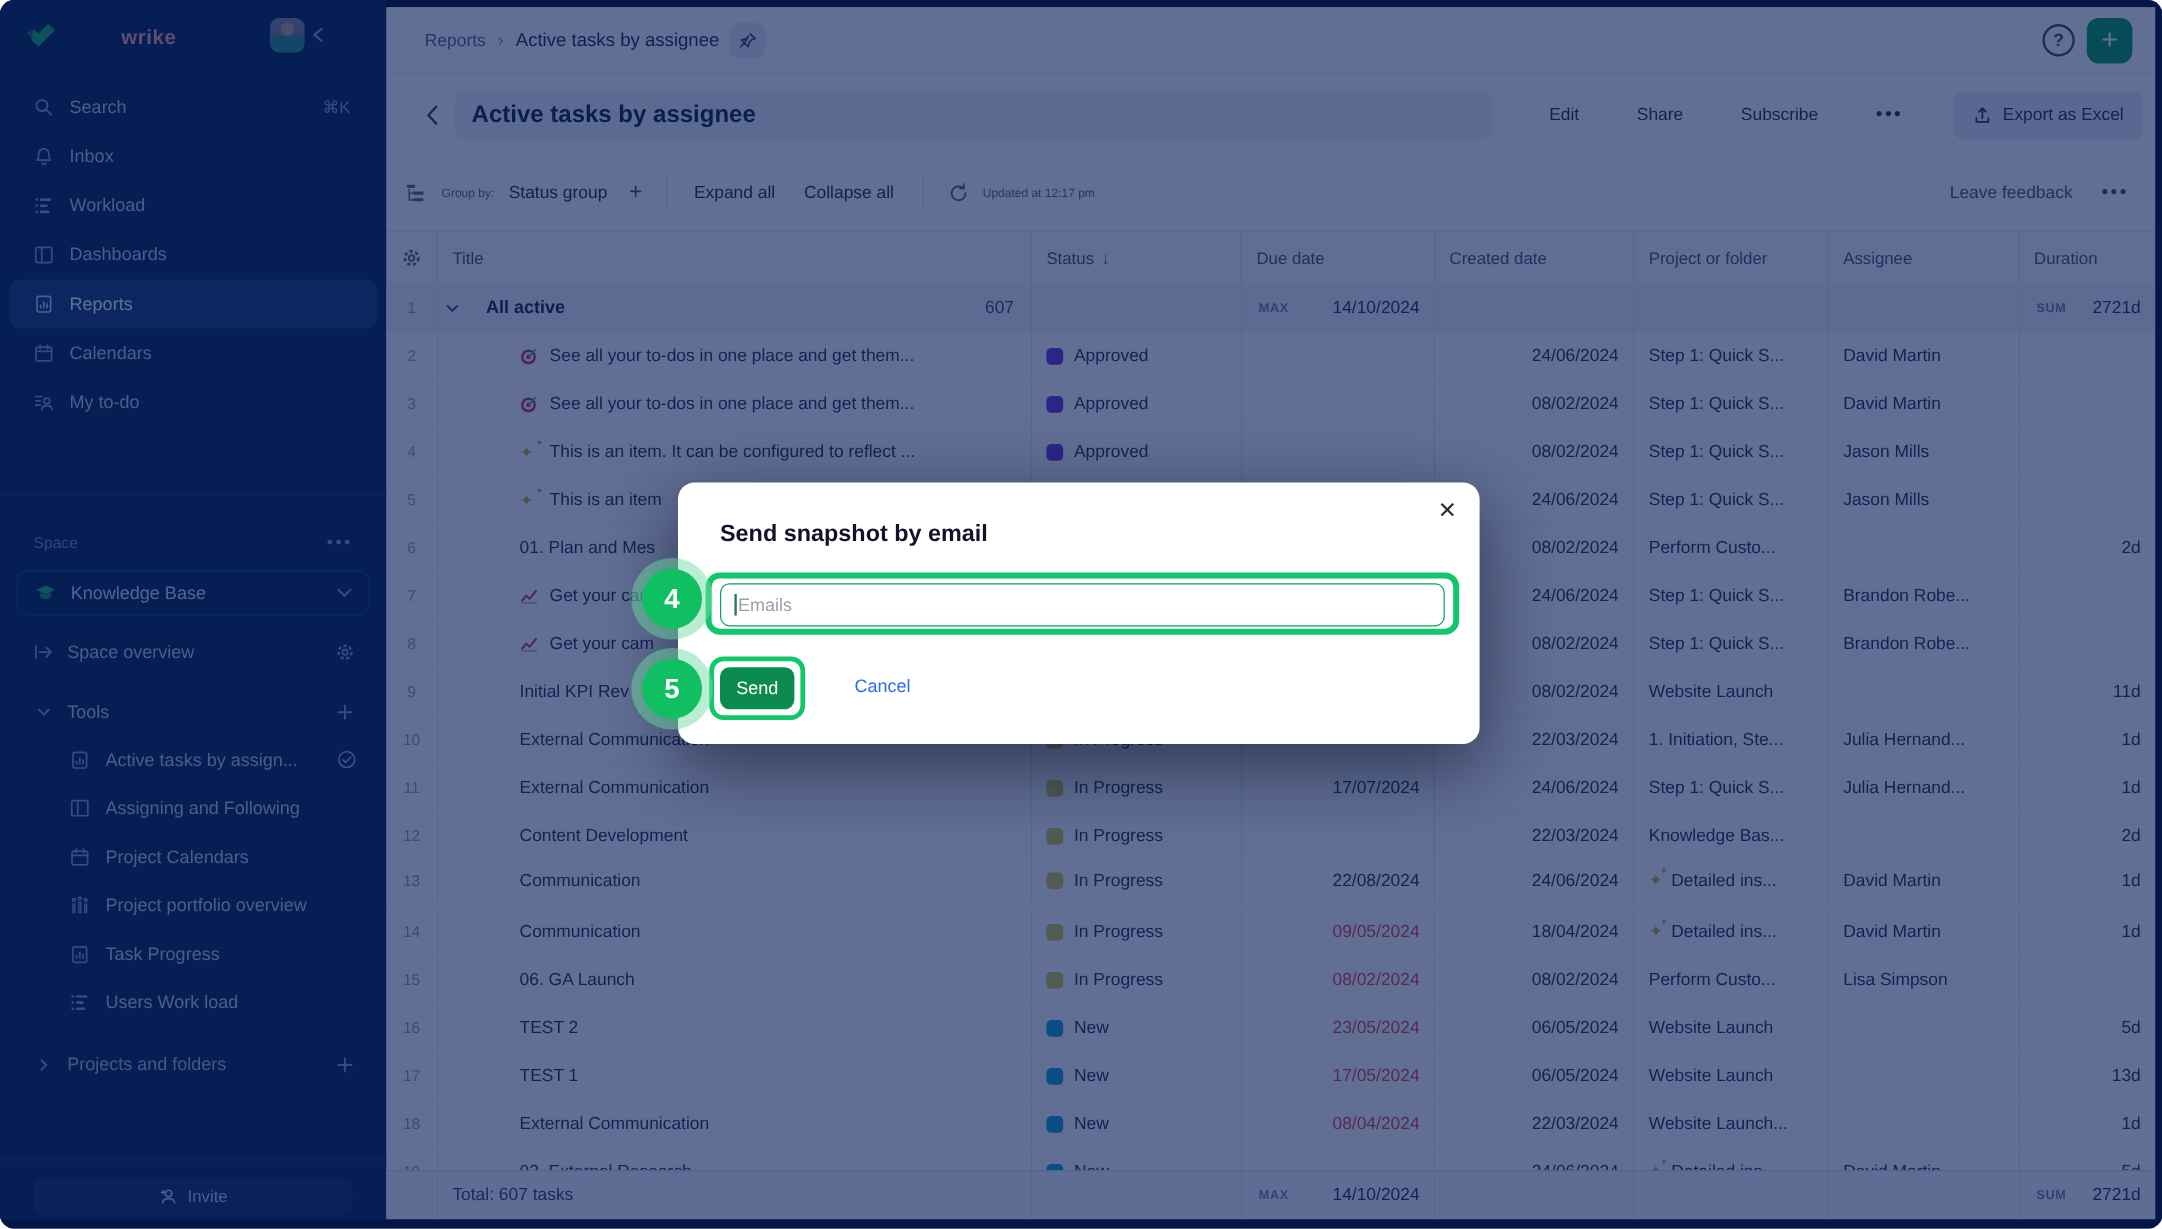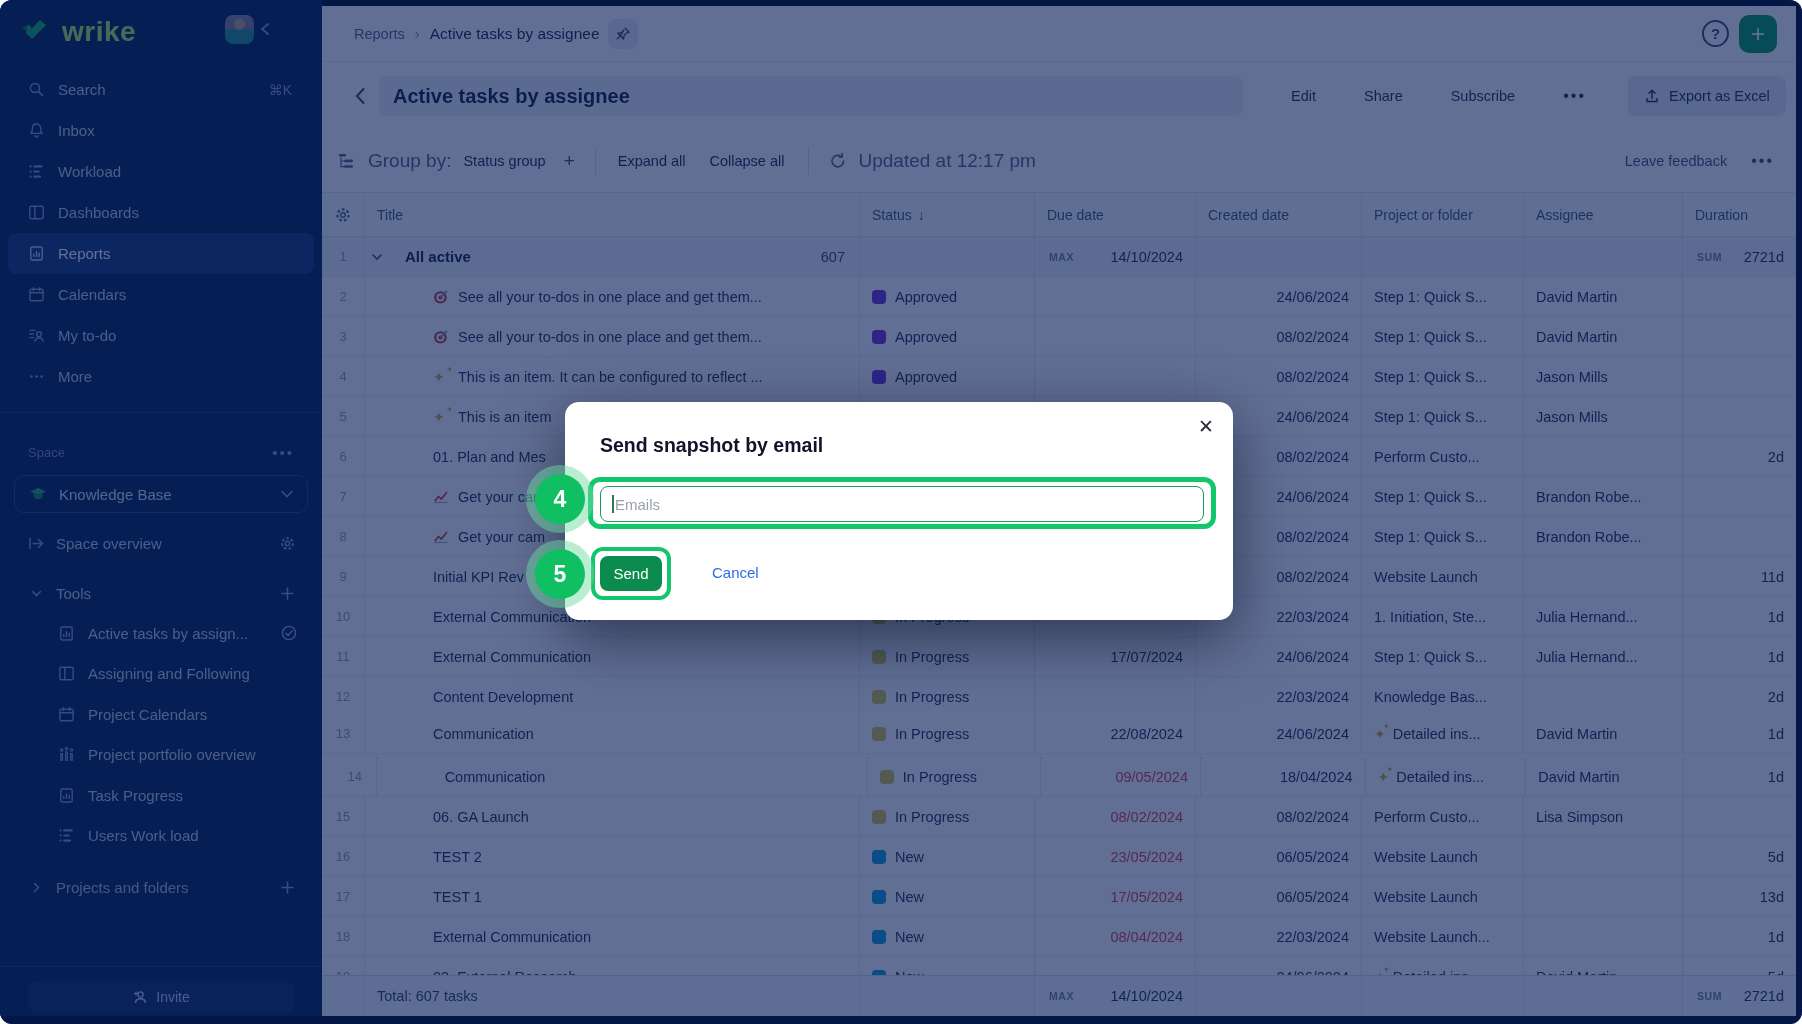--- a/index.html
+++ b/index.html
@@ -3,21 +3,21 @@
 <meta charset="utf-8">
 <style>
   html,body{margin:0;padding:0;background:#fff;font-family:"Liberation Sans","DejaVu Sans",sans-serif;}
   *{box-sizing:border-box;}
   .app{position:relative;width:1802px;height:1024px;background:#0a1733;border-radius:12px;overflow:hidden;}
 
   
   .sidebar{position:absolute;left:0;top:0;width:322px;height:1016px;background:#0e2a57;color:#c6d1e4;}
   .sb-top{position:absolute;left:0;top:12px;width:322px;height:40px;display:flex;align-items:center;}
   .logo{display:flex;align-items:center;margin-left:20px;gap:8px;}
-  .logo-text{font-size:28px;font-weight:bold;color:#bef264;letter-spacing:.5px;}
+  .logo-text{font-size:17px;font-weight:bold;color:#fca5a5;letter-spacing:.5px;margin-left:39px;}
   .avatar{position:absolute;left:225px;top:3px;width:29px;height:29px;border-radius:8px;
     background:radial-gradient(circle at 50% 32%, #c9a689 0 5px, rgba(0,0,0,0) 6px),
                linear-gradient(180deg,#8d8fa0 0%,#7d8294 52%,#2e9a8f 52%);}
   .collapse{position:absolute;left:252px;top:4px;width:26px;height:26px;display:flex;align-items:center;justify-content:center;color:#8fa3c7;}
   .nav{position:absolute;left:0;top:69px;width:322px;}
   .nav-item{position:relative;height:41px;display:flex;align-items:center;padding-left:28px;font-size:15px;color:#c6d1e4;cursor:pointer;}
   .nav-item .ic{width:17px;height:17px;margin-right:13px;color:#8fa3c7;flex:0 0 17px;}
   .nav-item.sel{background:#1e4079;border-radius:8px;margin:0 8px;padding-left:20px;color:#fff;}
   .nav-item.sel .ic{color:#c6d4ea;}
   .shortcut{margin-left:auto;margin-right:30px;color:#8fa3c7;font-size:14px;}
@@ -51,21 +51,21 @@
   .title-field{margin-left:7px;width:864px;height:40px;background:#eef1f6;border-radius:8px;display:flex;align-items:center;padding-left:14px;}
   .report-title{font-size:20px;font-weight:bold;color:#1b2a47;}
   .hdr-actions{display:flex;align-items:center;margin-left:48px;gap:16px;}
   .hdr-link{font-size:14.5px;color:#2b3a55;margin-right:32px;cursor:pointer;}
   .hdr-dots{color:#2b3a55;font-size:16px;letter-spacing:2px;margin-right:26px;cursor:pointer;}
   .export-btn{height:40px;background:#e9edf4;border-radius:8px;display:flex;align-items:center;padding:0 16px;gap:9px;font-size:14.5px;color:#2b3a55;cursor:pointer;}
   .export-btn .ic{width:16px;height:16px;color:#2b3a55;}
 
   .toolbar{position:absolute;left:0;top:124px;width:1474px;height:62px;display:flex;align-items:center;background:#fff;}
   .tb-ic{width:18px;height:18px;color:#5d6d86;}
-  .tb-label{font-size:19px;color:#5d6d86;}
+  .tb-label{font-size:10px;color:#5d6d86;}
   .tb-value{font-size:14.5px;color:#26354f;cursor:pointer;}
   .tb-plus{font-size:19px;color:#44546b;cursor:pointer;}
   .tb-div{width:1px;height:28px;background:#dde3ea;}
   .tb-link{font-size:14.5px;color:#26354f;cursor:pointer;}
   .tb-dots{color:#44546b;letter-spacing:2px;font-size:16px;cursor:pointer;}
 
   .thead{position:absolute;left:0;top:186px;width:1474px;height:45px;background:#fafbfc;border-top:1px solid #e3e8ef;border-bottom:1px solid #e0e5ec;display:flex;}
   .th{display:flex;align-items:center;font-size:14px;color:#4d5e78;border-right:1px solid #e3e8ef;padding-left:12px;}
   .th:last-child{border-right:none;}
   .th.num{justify-content:center;padding-left:0;}
@@ -206,30 +206,20 @@
         <div class="nav-item">
           <span class="ic">
             <svg viewBox="0 0 17 17" style="width: 100%; height: 100%;">
               <path d="M1.8 3.4 H7 M1.8 7 H5.6 M1.8 10.6 H5.6" stroke="currentColor" stroke-width="1.4" stroke-linecap="round"></path>
               <circle cx="11" cy="7.2" r="2.4" fill="none" stroke="currentColor" stroke-width="1.4"></circle>
               <path d="M6.8 14.8 C6.8 12.2 8.8 11 11 11 C13.2 11 15.2 12.2 15.2 14.8" fill="none" stroke="currentColor" stroke-width="1.4"></path>
             </svg>
           </span>
           <span>My to-do</span>
         </div>
-        <div class="nav-item">
-          <span class="ic">
-            <svg viewBox="0 0 17 17" style="width: 100%; height: 100%;">
-              <circle cx="3.4" cy="8.5" r="1.3" fill="currentColor"></circle>
-              <circle cx="8.5" cy="8.5" r="1.3" fill="currentColor"></circle>
-              <circle cx="13.6" cy="8.5" r="1.3" fill="currentColor"></circle>
-            </svg>
-          </span>
-          <span>More</span>
-        </div>
       </div>
 
     <div class="sb-div" style="top:412px"></div>
 
     <div class="space-head">
       <span>Space</span>
       <span class="space-dots">•••</span>
     </div>
 
     <div class="kb-pill">
@@ -767,21 +757,21 @@
             <span>Detailed ins...</span>
           </div>
           <div class="td td-left" style="width: 159px;">
             <span>David Martin</span>
           </div>
           <div class="td td-right" style="width: 113px;">
             <span>1d</span>
           </div>
         </div>
         <div class="trow" style="top: 520px;">
-          <div class="td td-num" style="width: 43px; margin-left: 12px;">14</div>
+          <div class="td td-num" style="width: 43px;">14</div>
           <div class="td td-title" style="width: 495px;">
             <span>Communication</span>
           </div>
           <div class="td td-left" style="width: 175px;">
             <span class="chip" style="background: rgb(216, 199, 81);"></span>
             <span>In Progress</span>
           </div>
           <div class="td td-right" style="width: 161px;">
             <span class="due-red">09/05/2024</span>
           </div>

